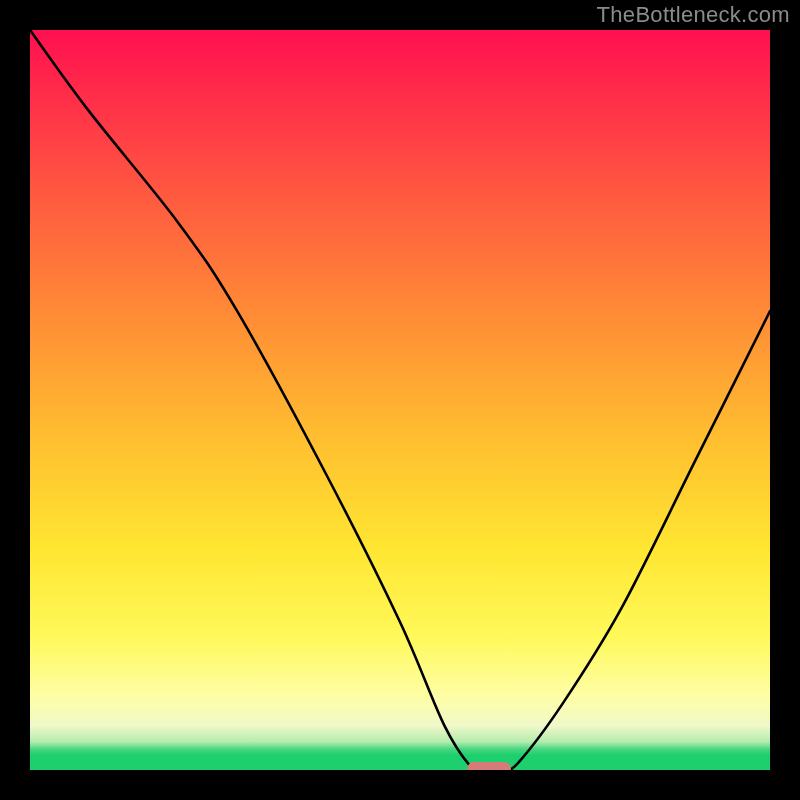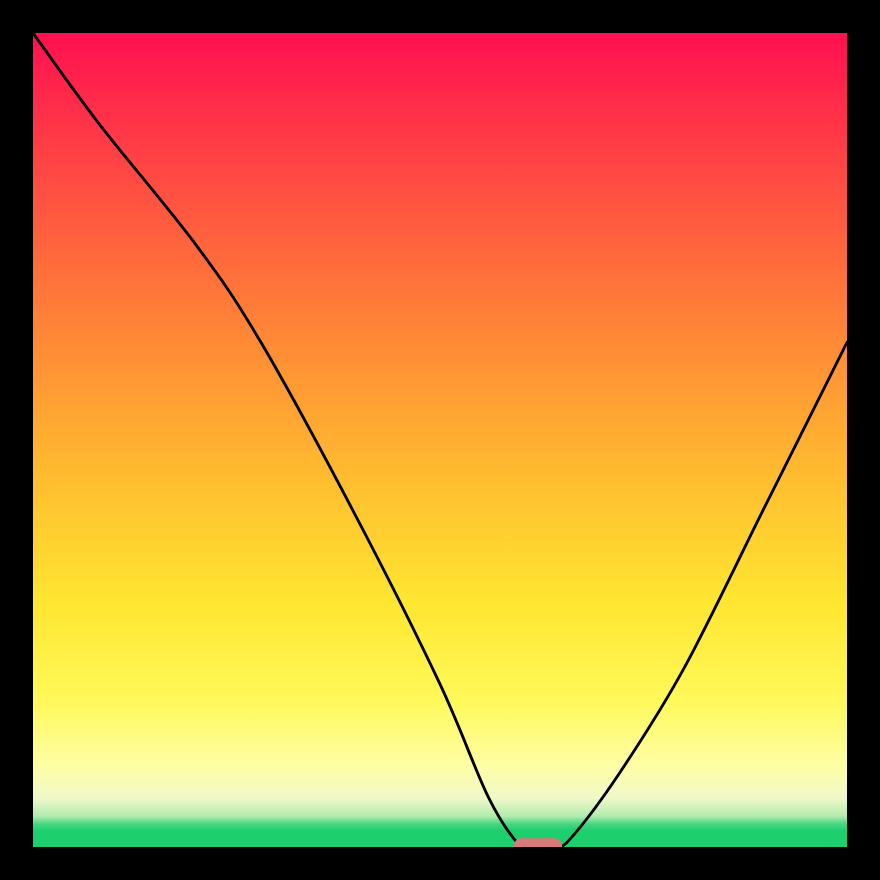--- a/index.html
+++ b/index.html
@@ -66,20 +66,21 @@
     position: absolute;
     background: #d77a7a;
     border-radius: 8px;
     z-index: 3;
   }
 </style>
 </head>
 <body>
 
 <div class="outer">
+  <div class="watermark">TheBottleneck.com</div>
 
   <div class="plot-area">
     <div class="gradient-bg"></div>
 
     <svg class="curve" viewBox="0 0 740 740" preserveAspectRatio="none">
       <path id="curve-path" fill="none" stroke="#000" stroke-width="2.6" stroke-linecap="round" stroke-linejoin="round" d="M 0 0 C 9.9 13.6, 34.5 49.3, 59.2 81.4 C 83.9 113.5, 123.3 159.1, 148.0 192.4 C 172.7 225.7, 182.5 239.3, 207.2 281.2 C 231.9 323.1, 268.9 392.2, 296.0 444.0 C 323.1 495.8, 350.3 550.1, 370.0 592.0 C 389.7 633.9, 402.1 670.9, 414.4 695.6 C 426.7 720.3, 436.6 732.6, 444.0 740.0 C 451.4 747.4, 453.9 740.0, 458.8 740.0 C 463.7 740.0, 468.7 741.2, 473.6 740.0 C 478.5 738.8, 478.5 743.7, 488.4 732.6 C 498.3 721.5, 515.5 699.3, 532.8 673.4 C 550.1 647.5, 569.8 617.9, 592.0 577.2 C 614.2 536.5, 641.3 478.5, 666.0 429.2 C 690.7 379.9, 727.7 305.9, 740.0 281.2"></path>
     </svg>
 
     <div id="min-marker" class="minimum-marker" style="left: 436.6px; width: 44.4px; top: 732px; height: 14px;"></div>
   </div>

